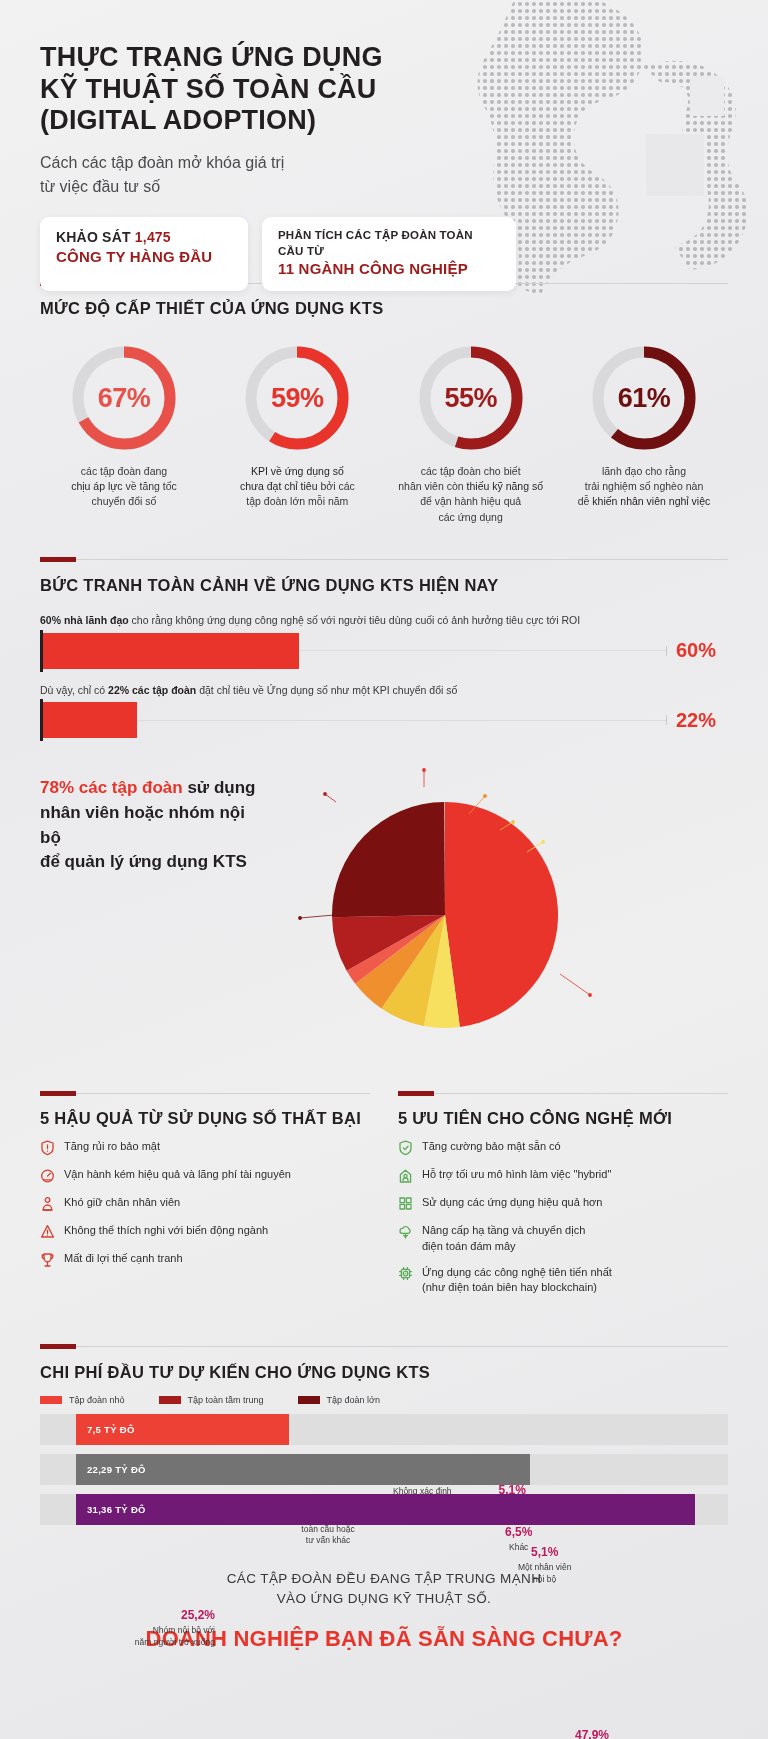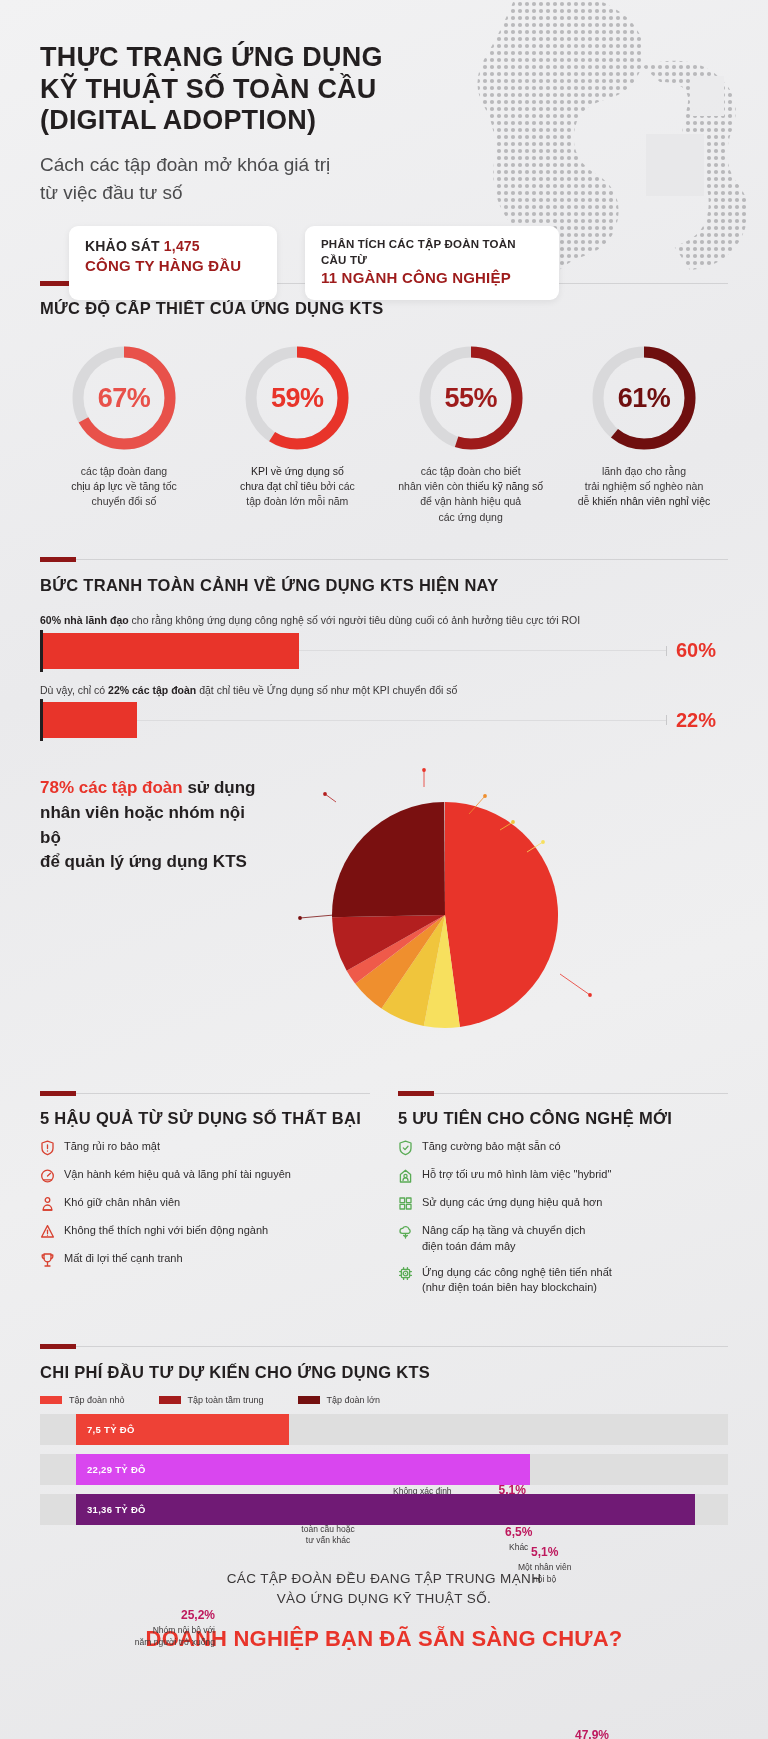--- a/index.html
+++ b/index.html
@@ -15,23 +15,23 @@
   .hero { position:relative; height:278px; padding:42px 0 0 40px; }
   .globe { position:absolute; right:-10px; top:-20px; width:380px; height:330px; opacity:.55;
            pointer-events:none; }
   .hero h1 {
     position:relative; z-index:2;
     font-size:27px; line-height:1.17; font-weight:bold; letter-spacing:.2px;
     color:#231f20; text-transform:uppercase; max-width:360px;
   }
   .hero .sub {
     position:relative; z-index:2; margin-top:14px;
-    font-size:19px; line-height:1.5; color:#4b4b4d; max-width:300px;
-  }
-  .pillrow { position:relative; z-index:2; margin-top:18px; display:flex; gap:28px;margin-left:29px; }
+    font-size:16px; line-height:1.5; color:#4b4b4d; max-width:300px;
+  }
+  .pillrow { position:relative; z-index:2; margin-top:18px; display:flex; gap:14px; }
   .pill {
     background:#fff; border-radius:9px; padding:11px 16px;
     box-shadow:0 2px 7px rgba(0,0,0,.07);
     font-size:13.5px; line-height:1.38; font-weight:bold; text-transform:uppercase;
     letter-spacing:.2px; color:#2a2526;
   }
   .pill .hl { color:#9e1b1b; }
   .pill.p1 { width:208px; }
   .pill.p2 { width:254px; }
   .pill.p2 .l1 { font-size:11.5px; color:#2a2526; }
@@ -398,21 +398,21 @@
         <span>Tập đoàn lớn</span>
       </div>
     </div>
   <div id="costbars">
       <div class="cbrow" style="background: rgb(222, 222, 222);">
         <div class="cbfill" style="width:31%;background:#ee4136">
           <span>7,5 TỶ ĐÔ</span>
         </div>
       </div>
       <div class="cbrow" style="background: rgb(222, 222, 222);">
-        <div class="cbfill" style="width:66%;background:#d946ef">
+        <div class="cbfill" style="width:66%;background:#737373">
           <span>22,29 TỶ ĐÔ</span>
         </div>
       </div>
       <div class="cbrow" style="background: rgb(222, 222, 222);">
         <div class="cbfill" style="width:90%;background:#701a75">
           <span>31,36 TỶ ĐÔ</span>
         </div>
       </div>
     </div>
 </div>

